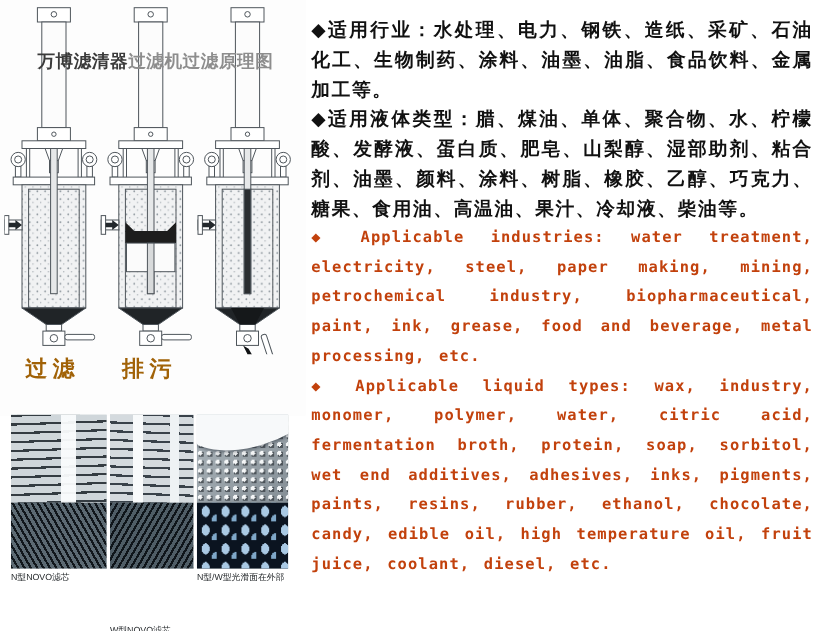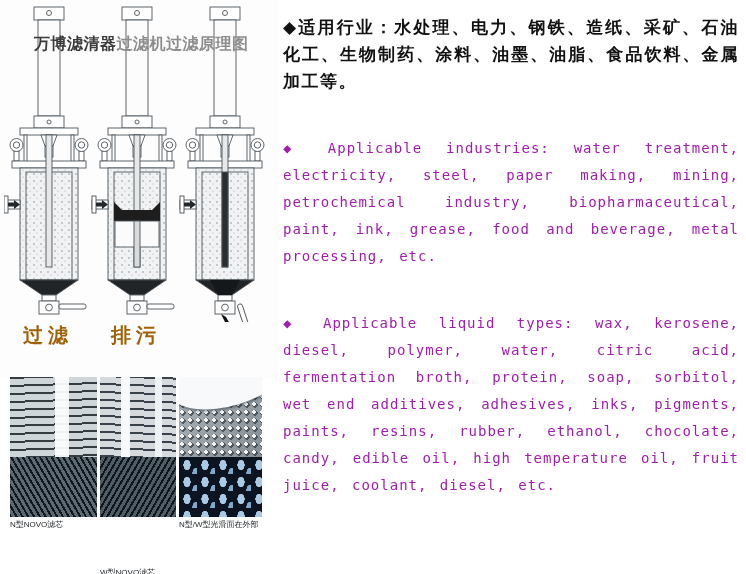--- a/index.html
+++ b/index.html
@@ -8,21 +8,21 @@
     background:#ffffff;
     font-family:"Liberation Sans","DejaVu Sans",sans-serif;
     color:#1a1a1a;
   }
   
   .diagram{
     position:absolute;left:0;top:0;width:278px;height:378px;
     background:#fdfdfd;
   }
   .diagram-title{
-    position:absolute;left:34px;top:34px;z-index:3;
+    position:absolute;left:34px;top:46px;z-index:3;
     font-size:16px;font-weight:700;letter-spacing:.5px;white-space:nowrap;
   }
   .diagram-title .t-bold{color:#3a3a3a;}
   .diagram-title .t-light{color:#8d8d8d;font-weight:600;}
   .stage-labels{
     position:absolute;left:4px;top:322px;width:264px;
     display:flex;z-index:3;
   }
   .stage-labels span{
     width:88px;text-align:center;
@@ -78,22 +78,22 @@
     margin:0 0 10px 0;font-size:26px;line-height:34px;font-weight:700;
     color:#0099db;letter-spacing:0;
   }
   .content p{margin:0;text-align:justify;}
   .content p.zh{
     font-size:17px;line-height:27px;font-weight:700;color:#111;
     letter-spacing:1.5px;
   }
   .content p.en{
     font-family:"DejaVu Sans Mono","Liberation Mono",monospace;
-    font-size:14px;line-height:27px;font-weight:400;color:#a21caf;
-    letter-spacing:1px;word-spacing:3px;margin-top:40px;
+    font-size:14px;line-height:27px;font-weight:700;color:#c2410c;
+    letter-spacing:1px;word-spacing:3px;
   }
   
   svg .ln{stroke:#4d545a;stroke-width:0.9;}
 </style>
 </head>
 <body>
 
 <div class="diagram">
 
   <div class="diagram-title">
@@ -196,15 +196,16 @@
   <div class="caption-row">
     <span class="c1">N型NOVO滤芯</span>
     <span class="c2">W型NOVO滤芯</span>
     <span class="c3">N型/W型光滑面在外部</span>
   </div>
   <div class="photos-note">说明：N型光滑面在内部，W型光滑面在外部</div>
 </div>
 
 <div class="content">
   <p class="zh">◆适用行业：水处理、电力、钢铁、造纸、采矿、石油化工、生物制药、涂料、油墨、油脂、食品饮料、金属加工等。</p>
+  <p class="zh">◆适用液体类型：腊、煤油、单体、聚合物、水、柠檬酸、发酵液、蛋白质、肥皂、山梨醇、湿部助剂、粘合剂、油墨、颜料、涂料、树脂、橡胶、乙醇、巧克力、糖果、食用油、高温油、果汁、冷却液、柴油等。</p>
   <p class="en">◆ Applicable industries: water treatment, electricity, steel, paper making, mining, petrochemical industry, biopharmaceutical, paint, ink, grease, food and beverage, metal processing, etc.</p>
-  <p class="en">◆ Applicable liquid types: wax, kerosene, diesel, polymer, water, citric acid, fermentation broth, protein, soap, sorbitol, wet end additives, adhesives, inks, pigments, paints, resins, rubber, ethanol, chocolate, candy, edible oil, high temperature oil, fruit juice, coolant, diesel, etc.</p>
+  <p class="en">◆ Applicable liquid types: wax, industry, monomer, polymer, water, citric acid, fermentation broth, protein, soap, sorbitol, wet end additives, adhesives, inks, pigments, paints, resins, rubber, ethanol, chocolate, candy, edible oil, high temperature oil, fruit juice, coolant, diesel, etc.</p>
 </div>
 
 </body></html>

